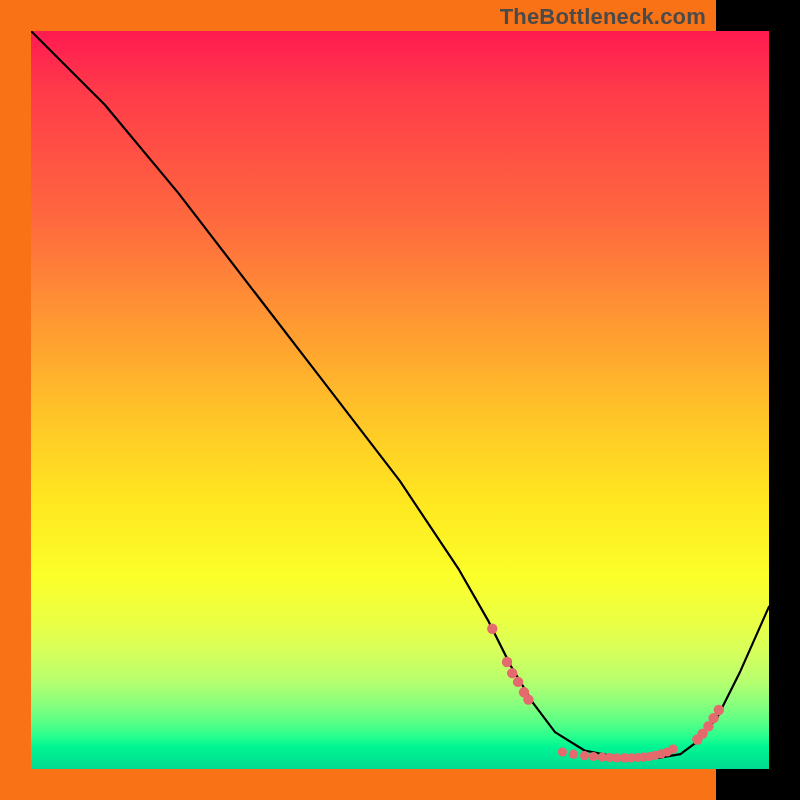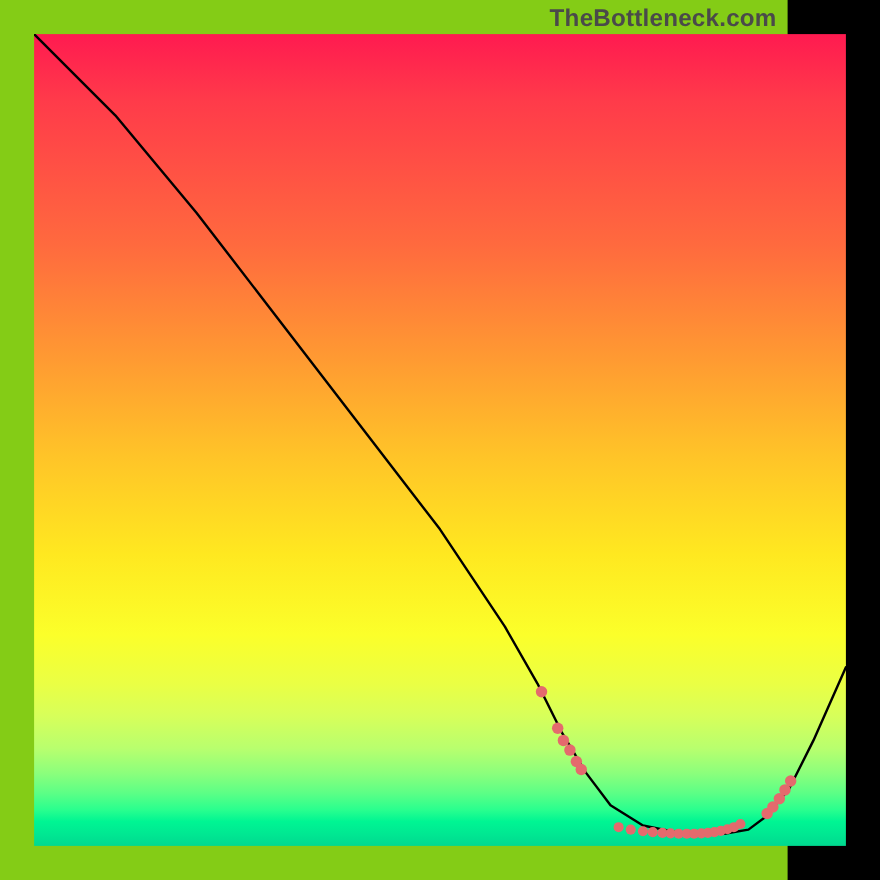--- a/index.html
+++ b/index.html
@@ -8,21 +8,21 @@
     width: 800px;
     height: 800px;
     background: #000;
     overflow: hidden;
     font-family: Arial, Helvetica, sans-serif;
   }
   .frame {
     position: relative;
     width: 716px;
     height: 800px;
-    background: #84cc16;
+    background: #f97316;
     text-align: right;
   }
   .watermark {
     position: absolute;
     top: 4px;
     right: 10px;
     color: #4a4a4a;
     font-size: 22px;
     font-weight: 600;
     letter-spacing: 0.2px;

